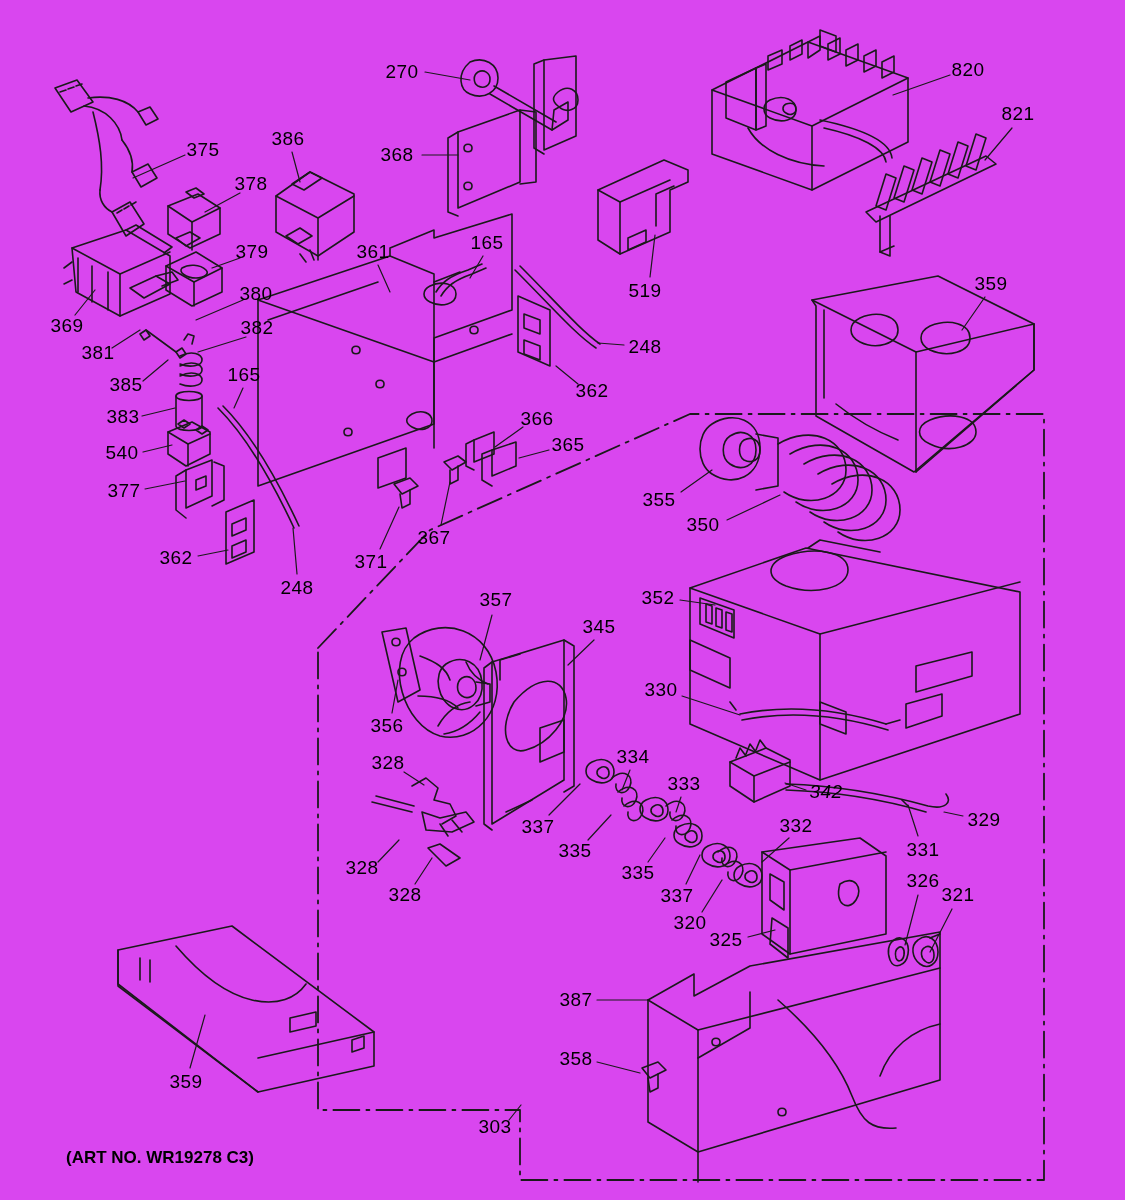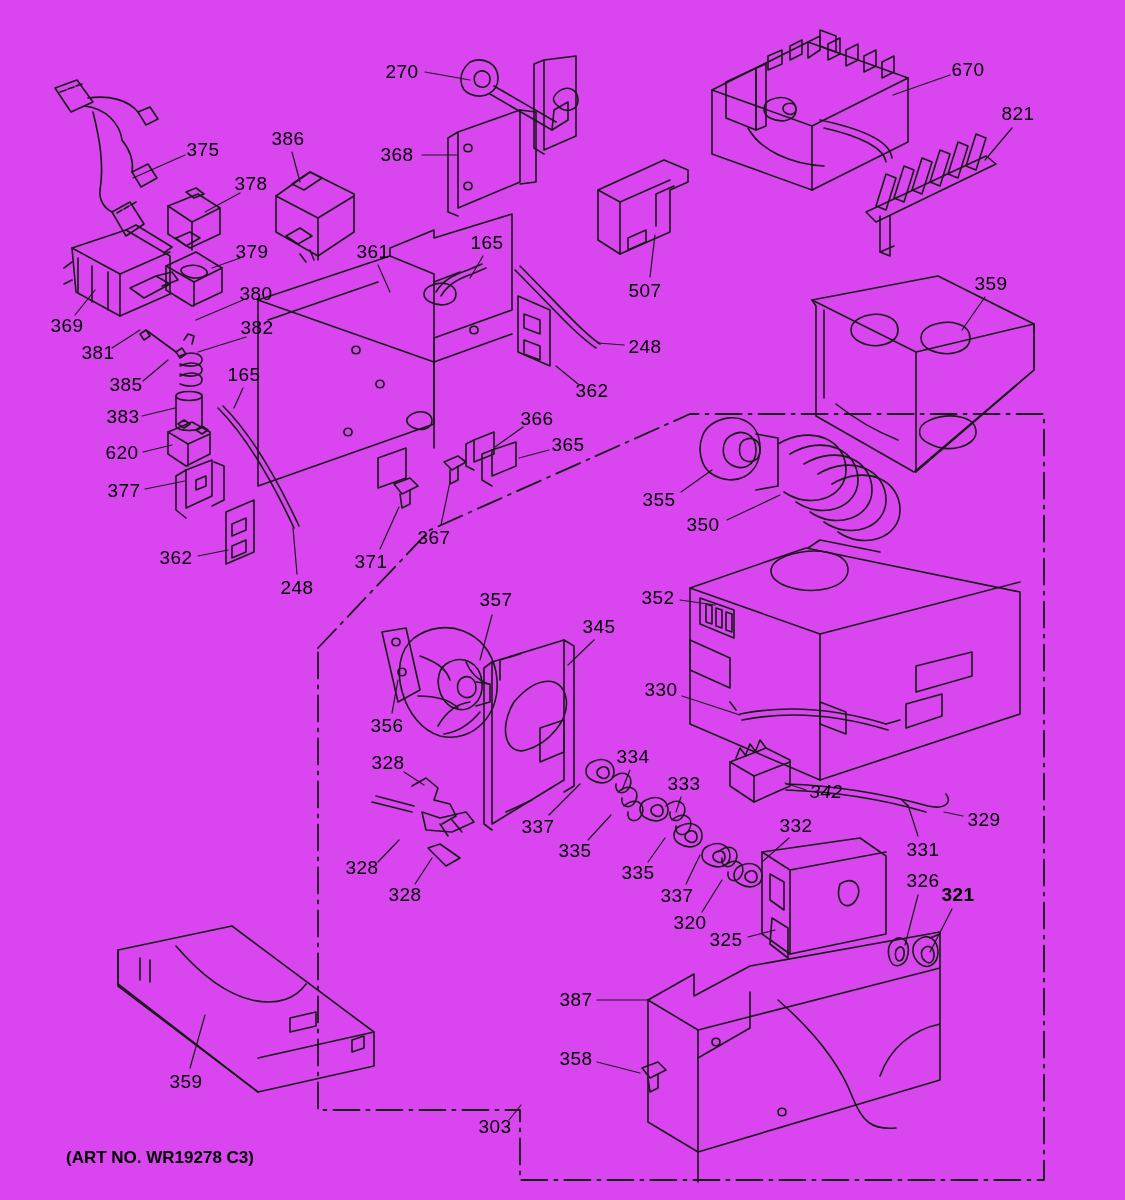--- a/index.html
+++ b/index.html
@@ -475,34 +475,34 @@
           <polyline points="597,1062 640,1073" fill="none" stroke="#1a1a1a" stroke-width="1.2"></polyline>
           <polyline points="509,1120 521,1105" fill="none" stroke="#1a1a1a" stroke-width="1.2"></polyline>
           <polyline points="190,1068 205,1015" fill="none" stroke="#1a1a1a" stroke-width="1.2"></polyline>
         </g>
     </g>
   </svg>
 
   <div id="callout-layer">
       <div class="callout" style="left: 402px; top: 72px;">270</div>
       <div class="callout" style="left: 397px; top: 155px;">368</div>
-      <div class="callout" style="left: 968px; top: 70px;">670</div>
+      <div class="callout" style="left: 968px; top: 70px;">820</div>
       <div class="callout" style="left: 1018px; top: 114px;">821</div>
-      <div class="callout" style="left: 645px; top: 291px;">507</div>
+      <div class="callout" style="left: 645px; top: 291px;">519</div>
       <div class="callout" style="left: 203px; top: 150px;">375</div>
       <div class="callout" style="left: 288px; top: 139px;">386</div>
       <div class="callout" style="left: 251px; top: 184px; text-align: right;">378</div>
       <div class="callout" style="left: 252px; top: 252px;">379</div>
       <div class="callout" style="left: 256px; top: 294px;">380</div>
       <div class="callout" style="left: 67px; top: 326px;">369</div>
       <div class="callout" style="left: 98px; top: 353px;">381</div>
       <div class="callout" style="left: 257px; top: 328px;">382</div>
       <div class="callout" style="left: 126px; top: 385px;">385</div>
       <div class="callout" style="left: 123px; top: 417px;">383</div>
-      <div class="callout" style="left: 122px; top: 453px;">620</div>
+      <div class="callout" style="left: 122px; top: 453px;">540</div>
       <div class="callout" style="left: 124px; top: 491px;">377</div>
       <div class="callout" style="left: 244px; top: 375px;">165</div>
       <div class="callout" style="left: 176px; top: 558px;">362</div>
       <div class="callout" style="left: 297px; top: 588px;">248</div>
       <div class="callout" style="left: 373px; top: 252px;">361</div>
       <div class="callout" style="left: 487px; top: 243px;">165</div>
       <div class="callout" style="left: 645px; top: 347px;">248</div>
       <div class="callout" style="left: 592px; top: 391px;">362</div>
       <div class="callout" style="left: 537px; top: 419px;">366</div>
       <div class="callout" style="left: 568px; top: 445px;">365</div>
@@ -522,21 +522,21 @@
       <div class="callout" style="left: 638px; top: 873px;">335</div>
       <div class="callout" style="left: 677px; top: 896px;">337</div>
       <div class="callout" style="left: 690px; top: 923px;">320</div>
       <div class="callout" style="left: 796px; top: 826px;">332</div>
       <div class="callout" style="left: 726px; top: 940px;">325</div>
       <div class="callout" style="left: 661px; top: 690px;">330</div>
       <div class="callout" style="left: 826px; top: 792px; font-style: italic;">342</div>
       <div class="callout" style="left: 923px; top: 850px;">331</div>
       <div class="callout" style="left: 984px; top: 820px;">329</div>
       <div class="callout" style="left: 923px; top: 881px;">326</div>
-      <div class="callout" style="left: 958px; top: 895px; font-weight: bold;">321</div>
+      <div class="callout" style="left: 958px; top: 895px;">321</div>
       <div class="callout" style="left: 388px; top: 763px;">328</div>
       <div class="callout" style="left: 362px; top: 868px;">328</div>
       <div class="callout" style="left: 405px; top: 895px;">328</div>
       <div class="callout" style="left: 576px; top: 1000px;">387</div>
       <div class="callout" style="left: 576px; top: 1059px;">358</div>
       <div class="callout" style="left: 495px; top: 1127px;">303</div>
       <div class="callout" style="left: 186px; top: 1082px;">359</div>
     </div>
 
   <div id="art-no">(ART NO. WR19278 C3)</div>

